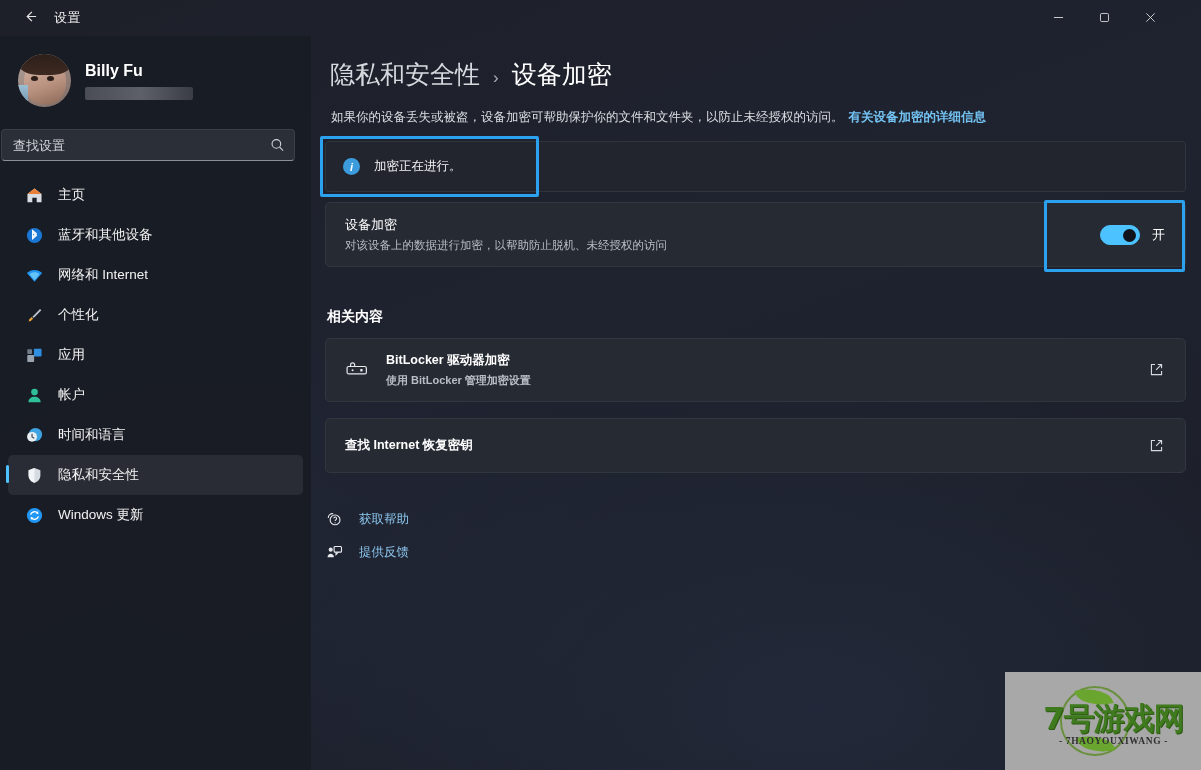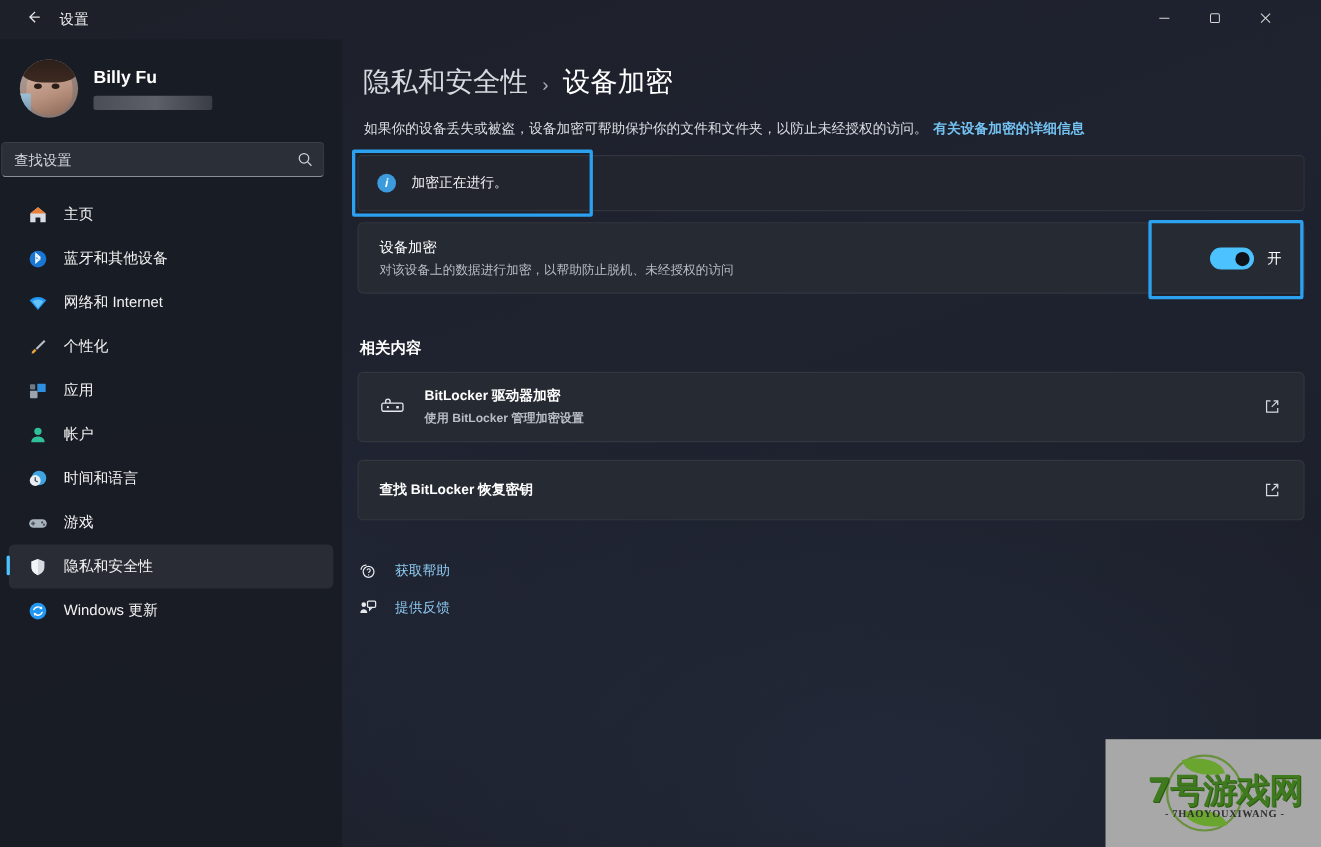--- a/index.html
+++ b/index.html
@@ -407,31 +407,20 @@
         <span class="navicon">
           <svg viewBox="0 0 20 20">
               <circle cx="11" cy="9" r="7" fill="#3ea3e0"></circle>
               <circle cx="7.4" cy="11.4" r="5.2" fill="#e9eef3"></circle>
               <path d="M7.4 8.2v3.4l2.4 1.2" stroke="#3a4450" stroke-width="1.2" fill="none"></path>
             </svg>
         </span>
         <span class="navlabel">时间和语言</span>
       </div>
 
-      <div class="navitem">
-        <span class="navicon">
-          <svg viewBox="0 0 20 20">
-              <rect x="1.6" y="6.4" width="16.8" height="8.2" rx="4.1" fill="#aab4bf"></rect>
-              <circle cx="14" cy="9.4" r="1.1" fill="#4a545f"></circle>
-              <circle cx="15.8" cy="11.6" r="1.1" fill="#4a545f"></circle>
-              <path d="M5.4 8.6v3.8M3.5 10.5h3.8" stroke="#4a545f" stroke-width="1.4"></path>
-            </svg>
-        </span>
-        <span class="navlabel">游戏</span>
-      </div>
 
 
       <div class="navitem selected">
         <span class="navicon">
           <svg viewBox="0 0 20 20">
               <path d="M10 2.2l6.2 2.4v5.2c0 4-2.6 6.8-6.2 8-3.6-1.2-6.2-4-6.2-8V4.6z" fill="#d6dbe2"></path>
               <path d="M10 2.2v15.6c-3.6-1.2-6.2-4-6.2-8V4.6z" fill="#f2f5f8"></path>
             </svg>
         </span>
         <span class="navlabel">隐私和安全性</span>
@@ -501,21 +490,21 @@
     <div class="rel-spacer"></div>
     <span class="ext-ic">
       <svg viewBox="0 0 16 16" fill="none" stroke="currentColor" stroke-width="1.2">
         <path d="M6.4 2.6H2.6v10.8h10.8V9.6"></path>
           <path d="M9.4 2.6h4v4M13.4 2.6L7.6 8.4"></path>
       </svg>
     </span>
   </div>
 
   <div class="card relcard two">
-    <div class="rel-single">查找 BitLocker 恢复密钥</div>
+    <div class="rel-single">查找 Internet 恢复密钥</div>
     <div class="rel-spacer"></div>
     <span class="ext-ic">
       <svg viewBox="0 0 16 16" fill="none" stroke="currentColor" stroke-width="1.2">
         <path d="M6.4 2.6H2.6v10.8h10.8V9.6"></path>
           <path d="M9.4 2.6h4v4M13.4 2.6L7.6 8.4"></path>
       </svg>
     </span>
   </div>
 
   <div class="linkrow help">

